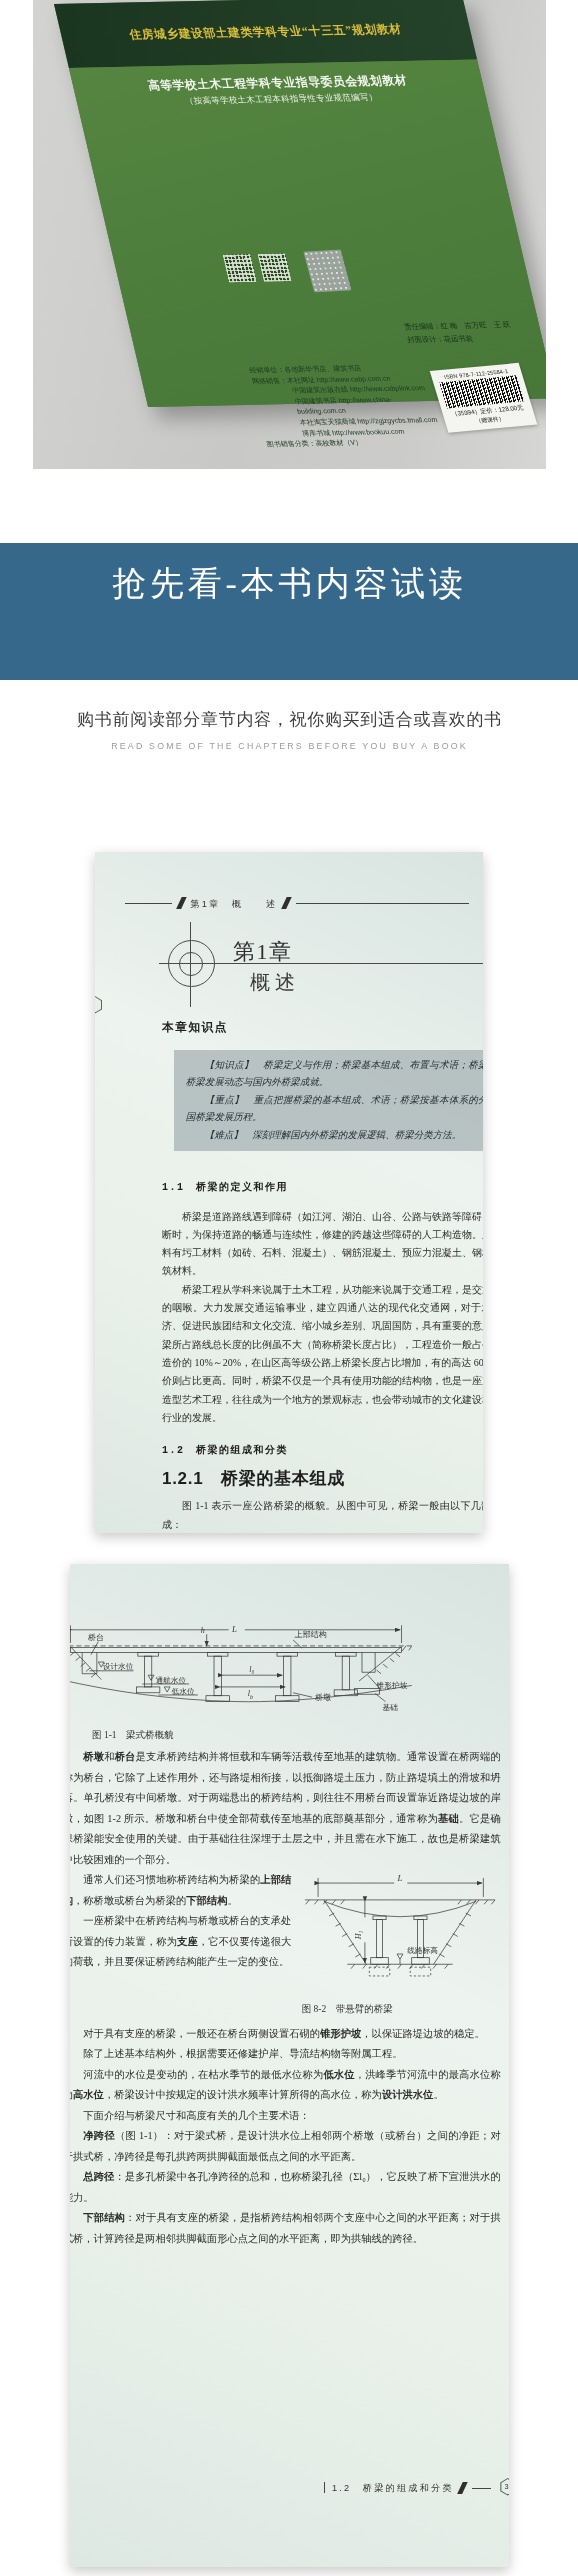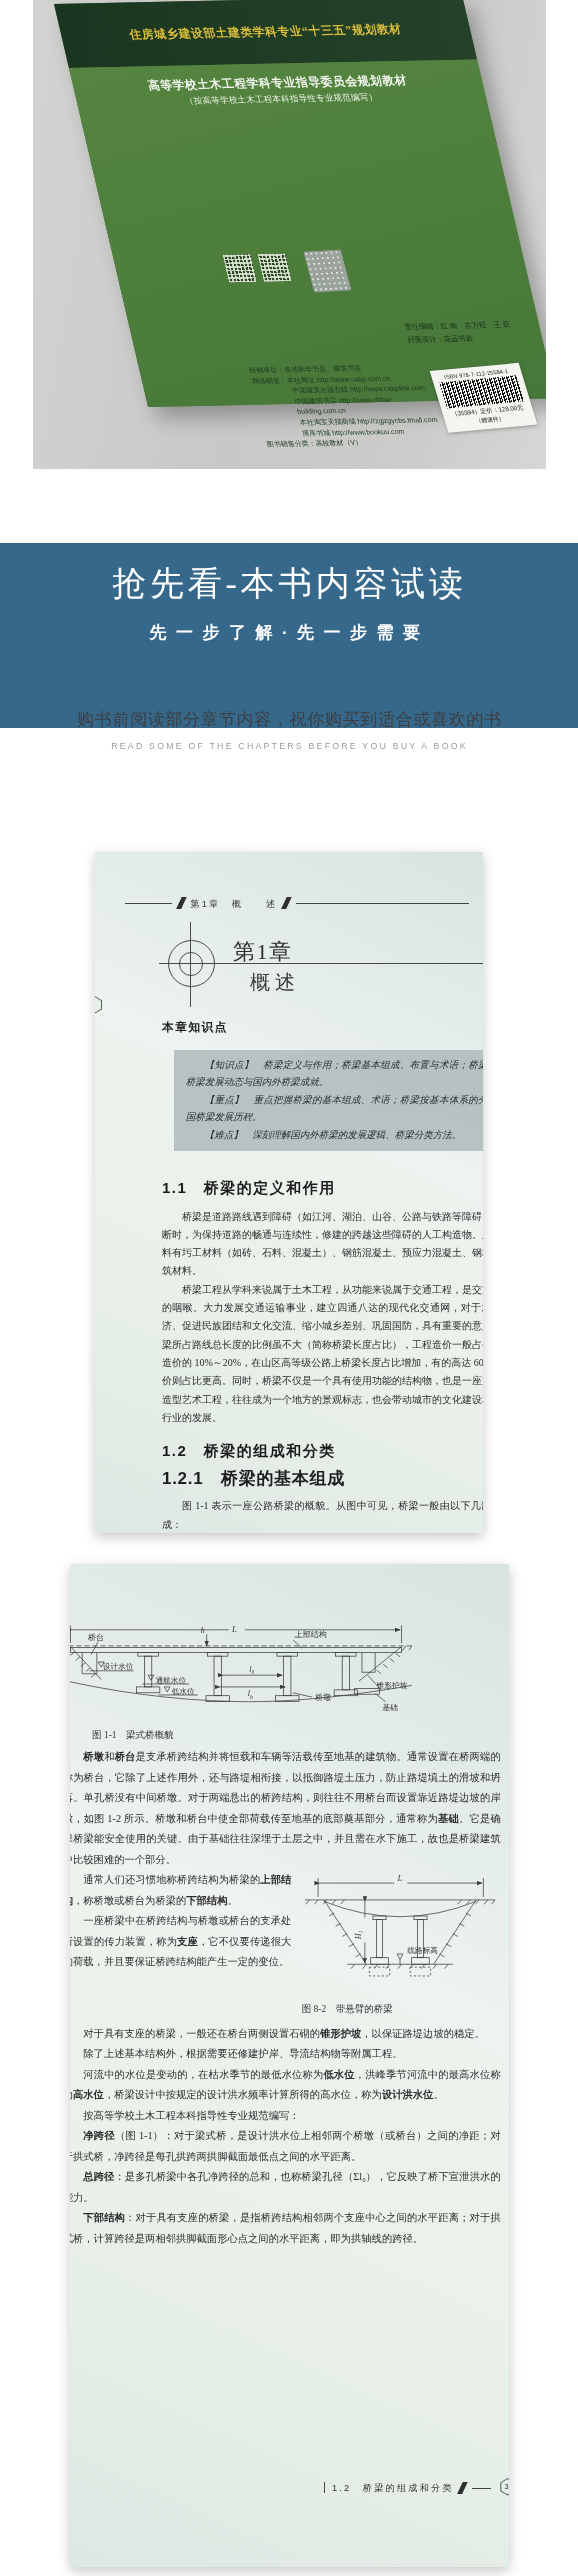--- a/index.html
+++ b/index.html
@@ -29,21 +29,21 @@
   #seller-block{left:110px;top:300px;width:183px;color:#1c3a20;font-size:7px;line-height:10.6px;}
   #barcode-label{left:292px;top:306px;width:82px;background:#f4f4f0;transform:rotate(-4deg);
       padding:3.7px 4.4px 4.4px;box-shadow:0 1.5px 3.7px rgba(0,0,0,.25);}
   #barcode-label .isbn{font-size:5.5px;color:#222;letter-spacing:0.2px;text-align:center;}
   #barcode-stripes{height:26px;margin:2.2px 1.5px;
       background:repeating-linear-gradient(90deg,#141414 0 0.7px,transparent 0.7px 2.2px,#141414 2.2px 3.7px,transparent 3.7px 4.4px);}
   #barcode-label .price{font-size:6.2px;color:#222;text-align:center;}
   #barcode-label .bonus{font-size:5.9px;color:#222;text-align:center;}
 
   
-  #banner{left:0;top:543px;width:579px;height:185px;background:#36688c;text-align:center;}
+  #banner{left:0;top:543px;width:579px;height:137px;background:#36688c;text-align:center;}
   #banner-title{padding-top:17.6px;color:#ffffff;font-family:"Liberation Serif",serif;
       font-size:34px;letter-spacing:3.7px;}
   #banner-sub{margin-top:11.7px;color:#e8eef3;font-size:10px;letter-spacing:3.7px;}
   #banner-tag{margin-top:14px;color:#ffffff;font-size:17px;letter-spacing:9.5px;font-weight:bold;}
 
   
   #intro{left:0;top:708px;width:579px;text-align:center;}
   #intro-title{font-size:17px;color:#3e3e3e;letter-spacing:0.7px;}
   #intro-sub{margin-top:9.5px;font-size:8.8px;color:#9b9b9b;letter-spacing:2.2px;}
 
@@ -63,21 +63,21 @@
      display:flex;align-items:center;justify-content:center;font-size:7.3px;color:#333;}
   .circle{border:0.7px solid #4a4a4a;border-radius:50%;}
   .chap-num{font-family:"Liberation Serif",serif;font-size:22px;color:#2e2e2e;letter-spacing:1.5px;}
   .chap-title{font-family:"Liberation Serif",serif;font-size:20px;color:#3a3a3a;letter-spacing:5.1px;}
   .kb-label{font-size:11.7px;font-weight:bold;color:#222;letter-spacing:1.5px;}
   #kbox{background:rgba(166,178,180,.75);padding:6.6px 11.7px;font-family:"Liberation Serif",serif;
      font-style:italic;font-size:9.5px;line-height:17.6px;color:#1f2b31;}
   #kbox p{margin:0;text-indent:2em;text-align:justify;}
   .bodycol{font-family:"Liberation Serif",serif;color:#2b2b2b;text-align:justify;}
   .bodycol p{margin:0;text-indent:2em;}
-  .bodycol h2{font-family:Liberation Sans, sans-serif;font-size:15px;color:#1e1e1e;
+  .bodycol h2{font-family:Liberation Mono, monospace;font-size:10px;color:#1e1e1e;
      letter-spacing:1.5px;margin:14.6px 0 10.3px;text-indent:0;}
   .bodycol h3{font-family:"Liberation Sans",sans-serif;font-size:17px;color:#1e1e1e;
      letter-spacing:0.7px;margin:2.9px 0 8.8px;text-indent:0;}
   #p1col{left:67px;top:327px;width:350px;font-size:10px;line-height:18.3px;}
   #p2col{left:-7.3px;top:183px;width:438px;font-size:10.3px;line-height:20.5px;}
   figure{margin:0;}
   #fig2-box{float:right;width:199px;margin:1.5px 0 4.4px 10.3px;text-align:center;}
   .figcap{font-family:"Liberation Serif",serif;font-size:9.5px;color:#333;text-align:left;margin-top:1.5px;}
   svg{display:block;}
   svg text{font-family:"Liberation Serif",serif;fill:#333;}
@@ -119,21 +119,20 @@
         <div id="barcode-stripes"></div>
         <div class="price">（35994）定价：128.00元</div>
         <div class="bonus">（赠课件）</div>
       </div>
     </div>
   </div>
 </div>
 
 <div id="banner" class="abs">
   <div id="banner-title">抢先看-本书内容试读</div>
-  <div id="banner-tag">先一步了解·先一步需要</div>
 </div>
 
 <div id="intro" class="abs">
   <div id="intro-title">购书前阅读部分章节内容，祝你购买到适合或喜欢的书</div>
   <div id="intro-sub">READ SOME OF THE CHAPTERS BEFORE YOU BUY A BOOK</div>
 </div>
 
 <div id="page1" class="abs page">
 
   <div class="abs runhead" style="left:30px;top:45px;">
@@ -294,21 +293,21 @@
         <text x="144" y="110" font-size="10.5">线路标高</text>
       </svg>
       <figcaption class="figcap">图 8-2　带悬臂的桥梁</figcaption>
     </figure>
 
     <p><span>通常人们还习惯地称桥跨结构为桥梁的</span><b>上部结构</b><span>，称桥墩或桥台为桥梁的</span><b>下部结构</b><span>。</span></p>
     <p><span>一座桥梁中在桥跨结构与桥墩或桥台的支承处所设置的传力装置，称为</span><b>支座</b><span>，它不仅要传递很大的荷载，并且要保证桥跨结构能产生一定的变位。</span></p>
     <p style="clear:both;"><span>对于具有支座的桥梁，一般还在桥台两侧设置石砌的</span><b>锥形护坡</b><span>，以保证路堤边坡的稳定。</span></p>
     <p><span>除了上述基本结构外，根据需要还修建护岸、导流结构物等附属工程。</span></p>
     <p><span>河流中的水位是变动的，在枯水季节的最低水位称为</span><b>低水位</b><span>，洪峰季节河流中的最高水位称为</span><b>高水位</b><span>，桥梁设计中按规定的设计洪水频率计算所得的高水位，称为</span><b>设计洪水位</b><span>。</span></p>
-    <p><span>按高等学校土木工程本科指导性专业规范编写：</span></p>
+    <p><span>下面介绍与桥梁尺寸和高度有关的几个主要术语：</span></p>
     <p><b>净跨径</b><span>（图 1-1）：对于梁式桥，是设计洪水位上相邻两个桥墩（或桥台）之间的净距；对于拱式桥，净跨径是每孔拱跨两拱脚截面最低点之间的水平距离。</span></p>
     <p><b>总跨径</b><span>：是多孔桥梁中各孔净跨径的总和，也称桥梁孔径（Σl₀），它反映了桥下宣泄洪水的能力。</span></p>
     <p><b>下部结构</b><span>：对于具有支座的桥梁，是指桥跨结构相邻两个支座中心之间的水平距离；对于拱式桥，计算跨径是两相邻拱脚截面形心点之间的水平距离，即为拱轴线的跨径。</span></p>
   </div>
 
   <div class="abs runhead" id="pg2footer">
     <span style="display:inline-block;width:0.7px;height:10.3px;background:#444;vertical-align:-1.5px;margin-right:7.3px;"></span><span>1.2　桥梁的组成和分类</span><span class="slash"></span><span class="hline" style="width:19px;"></span>
     <span class="hex" style="display:inline-block;position:relative;vertical-align:-4.4px;margin-left:4.4px;">
       <span class="in">3</span>
     </span>

